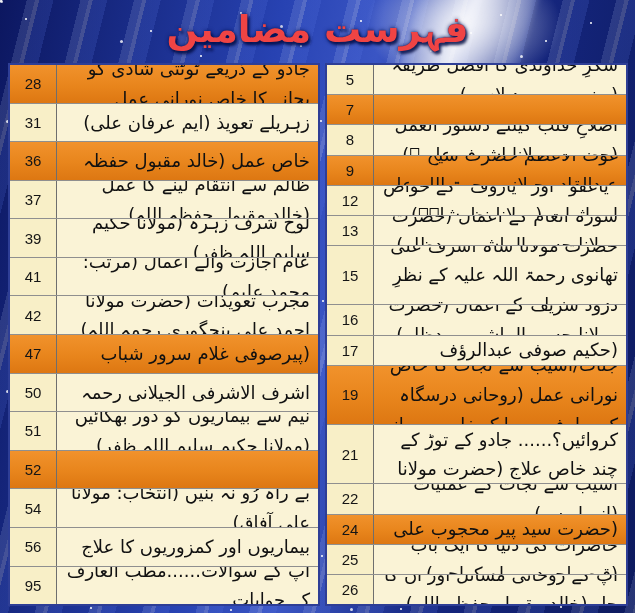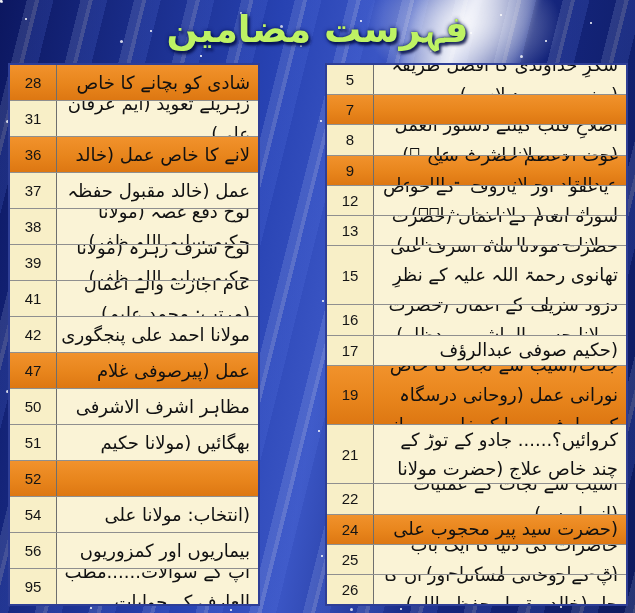--- a/index.html
+++ b/index.html
@@ -34,30 +34,30 @@
     618px 260px 0 #fff, 623px 370px 0 #fff, 616px 470px 0 #fff, 624px 540px 0 #fff,
     320px 120px 0 #fff, 322px 300px 0 #fff, 318px 430px 0 #fff, 321px 555px 0 #fff,
     90px 607px 0 #fff, 230px 609px 0 #fff, 400px 608px 0 #fff, 560px 606px 0 #fff,
     470px 32px 0 #fff, 200px 55px 0 #fff;}
   .stars2{width:3px;height:3px;opacity:.8;box-shadow:
     120px 40px 0 #fff, 280px 25px 0 #fff, 520px 55px 0 #fff, 604px 330px 0 #fff,
     6px 120px 0 #fff, 6px 390px 0 #fff, 350px 608px 0 #fff, 610px 600px 0 #fff;}
   
   .title{
     position:absolute;top:8px;left:0;width:100%;text-align:center;
-    font-size:37px;font-weight:bold;color:#bef264;letter-spacing:1px;
+    font-size:37px;font-weight:bold;color:#ef4444;letter-spacing:1px;
     text-shadow:0 0 4px rgba(0,20,90,.9), 2px 3px 3px rgba(0,10,60,.8), 0 0 1px #1a2a7a;
   }
   
   .half{
     position:absolute;top:63px;height:543px;box-sizing:border-box;
     border:2px solid #2e3e96;background:#faf3d6;
     display:flex;flex-direction:column;
   }
-  .half.leftcol{left:8px;width:252px;}
+  .half.leftcol{left:8px;width:312px;}
   .half.rightcol{left:325px;width:303px;}
   .row{display:flex;flex-grow:1;flex-basis:0;min-height:0;box-sizing:border-box;background:#faf3d6;}
   .row:not(:last-child){border-bottom:1px solid #8f8f8f;}
   .row.tall{flex-grow:2;}
   .row.orange{background:linear-gradient(180deg,#f1922c 0%,#e8851c 55%,#dd7712 100%);}
   .num{
     width:46px;flex:0 0 46px;border-right:1px solid #6e6e6e;
     display:flex;align-items:center;justify-content:center;
     font-family:"Liberation Sans",sans-serif;font-size:15px;color:#151515;
   }
@@ -91,24 +91,20 @@
     </div>
     <div class="row orange">
       <div class="num">36</div>
       <div class="txt">بے راہ کو راہ راست پر لانے کا خاص عمل (خالد مقبول حفظہ اللہ)</div>
     </div>
     <div class="row">
       <div class="num">37</div>
       <div class="txt">ظالم سے انتقام لینے کا عمل (خالد مقبول حفظہ اللہ)</div>
     </div>
     <div class="row">
-      <div class="num">38</div>
-      <div class="txt">لوح دفع غصہ (مولانا حکیم سلیم اللہ ظفر)</div>
-    </div>
-    <div class="row">
       <div class="num">39</div>
       <div class="txt">لوح شرف زہرہ (مولانا حکیم سلیم اللہ ظفر)</div>
     </div>
     <div class="row">
       <div class="num">41</div>
       <div class="txt">عام اجازت والے اعمال (مرتب: محمد علیم)</div>
     </div>
     <div class="row">
       <div class="num">42</div>
       <div class="txt">مجرب تعویذات (حضرت مولانا احمد علی پنجگوری رحمہ اللہ)</div>

